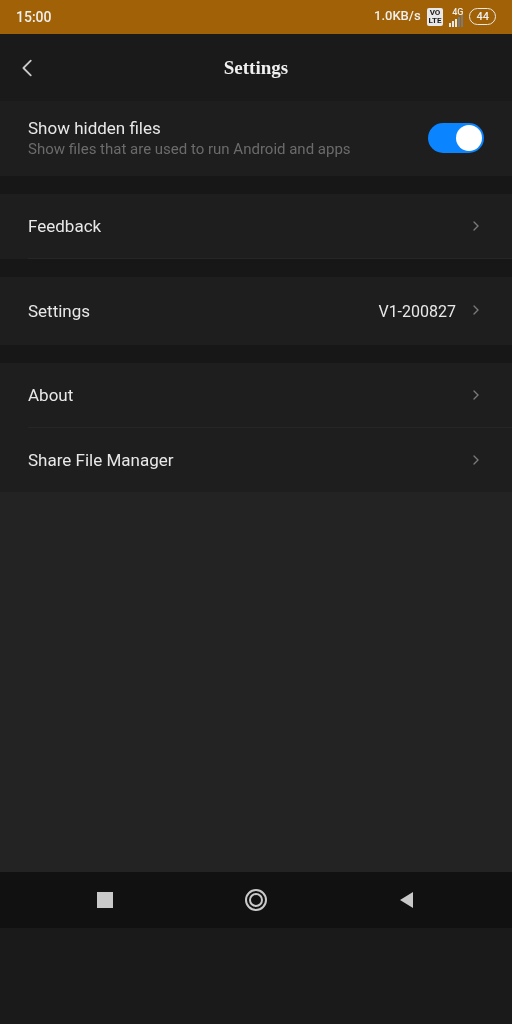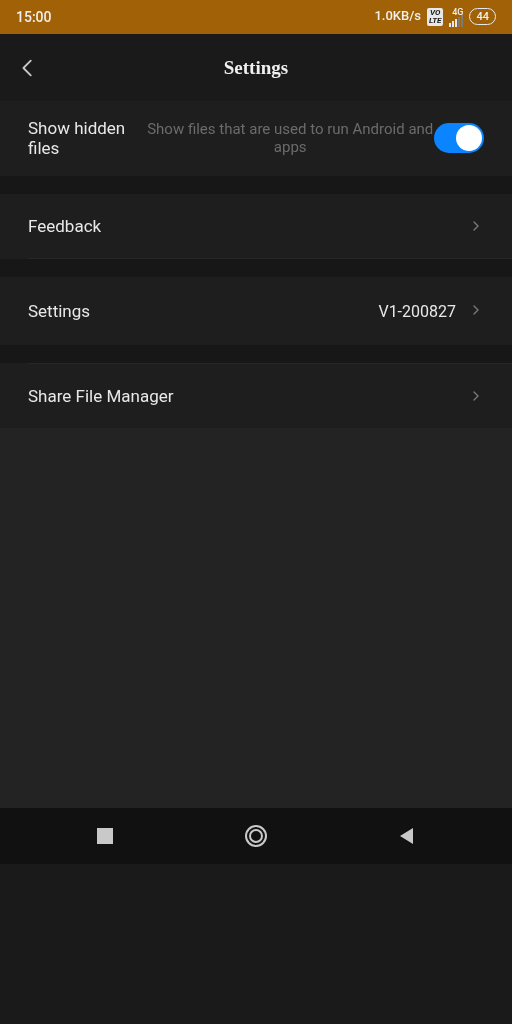--- a/index.html
+++ b/index.html
@@ -17,21 +17,21 @@
     .signal-bars span:nth-child(4){height:10px;}
     .signal-bars span:nth-child(5){height:12px;}
     .battery-pill { border: 1.5px solid #e8e8e8; border-radius: 9px; padding: 0 6px; font-size: 11px; line-height: 15px; height: 17px; display: inline-flex; align-items: center; }
     .header { height: 68px; display: flex; align-items: center; position: relative; padding: 0 16px; border-bottom: 1px solid rgba(255,255,255,0.02); }
     .back-btn { width: 40px; height: 40px; display: flex; align-items: center; justify-content: center; margin-left: -8px; }
     .back-btn svg { width: 22px; height: 22px; }
     .header-title { position: absolute; left: 0; right: 0; text-align: center; font-size: 19px; font-weight: 600; color: #f0f0f0; pointer-events: none; font-family: Liberation Serif, serif; }
     .section { background: #1e1e1e; }
     .gap { height: 18px; background: #171717; }
     .row { display: flex; align-items: center; justify-content: space-between; padding: 18px 28px; }
-    .row-inner-left { display: flex; flex-direction: row; }
+    .row-inner-left { display: flex; flex-direction: column; }
     .row-title { font-size: 17px; color: #e8e8e8; font-weight: 400; }
     .row-sub { font-size: 15px; color: #6b6b6b; margin-top: 2px; text-align: center; }
     .row-right { display: flex; align-items: flex-start; gap: 12px; }
     .row-value { font-size: 16px; color: #e8e8e8; }
     .chevron svg { width: 16px; height: 16px; display: block; }
     .divider { height: 1px; background: rgba(255,255,255,0.04); margin-left: 28px; }
     .toggle { width: 56px; height: 30px; border-radius: 15px; background: #0a84ff; position: relative; }
     .toggle-knob { position: absolute; top: 2px; right: 2px; width: 26px; height: 26px; border-radius: 50%; background: #fff; }
     .empty { flex: 1; background: #232323; height: 380px; }
     .navbar { height: 56px; background: #111; display: flex; align-items: center; justify-content: space-around; padding: 0 30px; }
@@ -40,21 +40,21 @@
   </style>
 </head>
 <body>
 
 <div class="statusbar">
   <div class="statusbar-left">
     <span>15:00</span>
   </div>
   <div class="statusbar-right">
     <span style="font-size:13px;">1.0KB/s</span>
-    <span class="volte-badge" style="white-space:pre; text-align:center;font-style:italic;">VO
+    <span class="volte-badge" style="white-space:pre; text-align:center;">VO
 LTE</span>
     <span class="signal-wrap">
       <span class="sig-4g">4G</span>
       <span class="signal-bars">
           <span></span>
           <span></span>
           <span></span>
           <span></span>
           <span></span>
         </span>
@@ -112,20 +112,30 @@
             <polyline points="9 6 15 12 9 18"></polyline>
           </svg>
         </span>
     </div>
   </div>
 </div>
 
 <div class="gap"></div>
 
 <div class="section">
+  <div class="row" style="padding:22px 28px;">
+    <span class="row-title">About</span>
+    <div class="row-right">
+      <span class="chevron">
+          <svg viewBox="0 0 24 24" fill="none" stroke="#7a7a7a" stroke-width="2" stroke-linecap="round">
+            <polyline points="9 6 15 12 9 18"></polyline>
+          </svg>
+        </span>
+    </div>
+  </div>
   <div class="divider"></div>
   <div class="row" style="padding:22px 28px;">
     <span class="row-title">Share File Manager</span>
     <div class="row-right">
       <span class="chevron">
           <svg viewBox="0 0 24 24" fill="none" stroke="#7a7a7a" stroke-width="2" stroke-linecap="round">
             <polyline points="9 6 15 12 9 18"></polyline>
           </svg>
         </span>
     </div>

